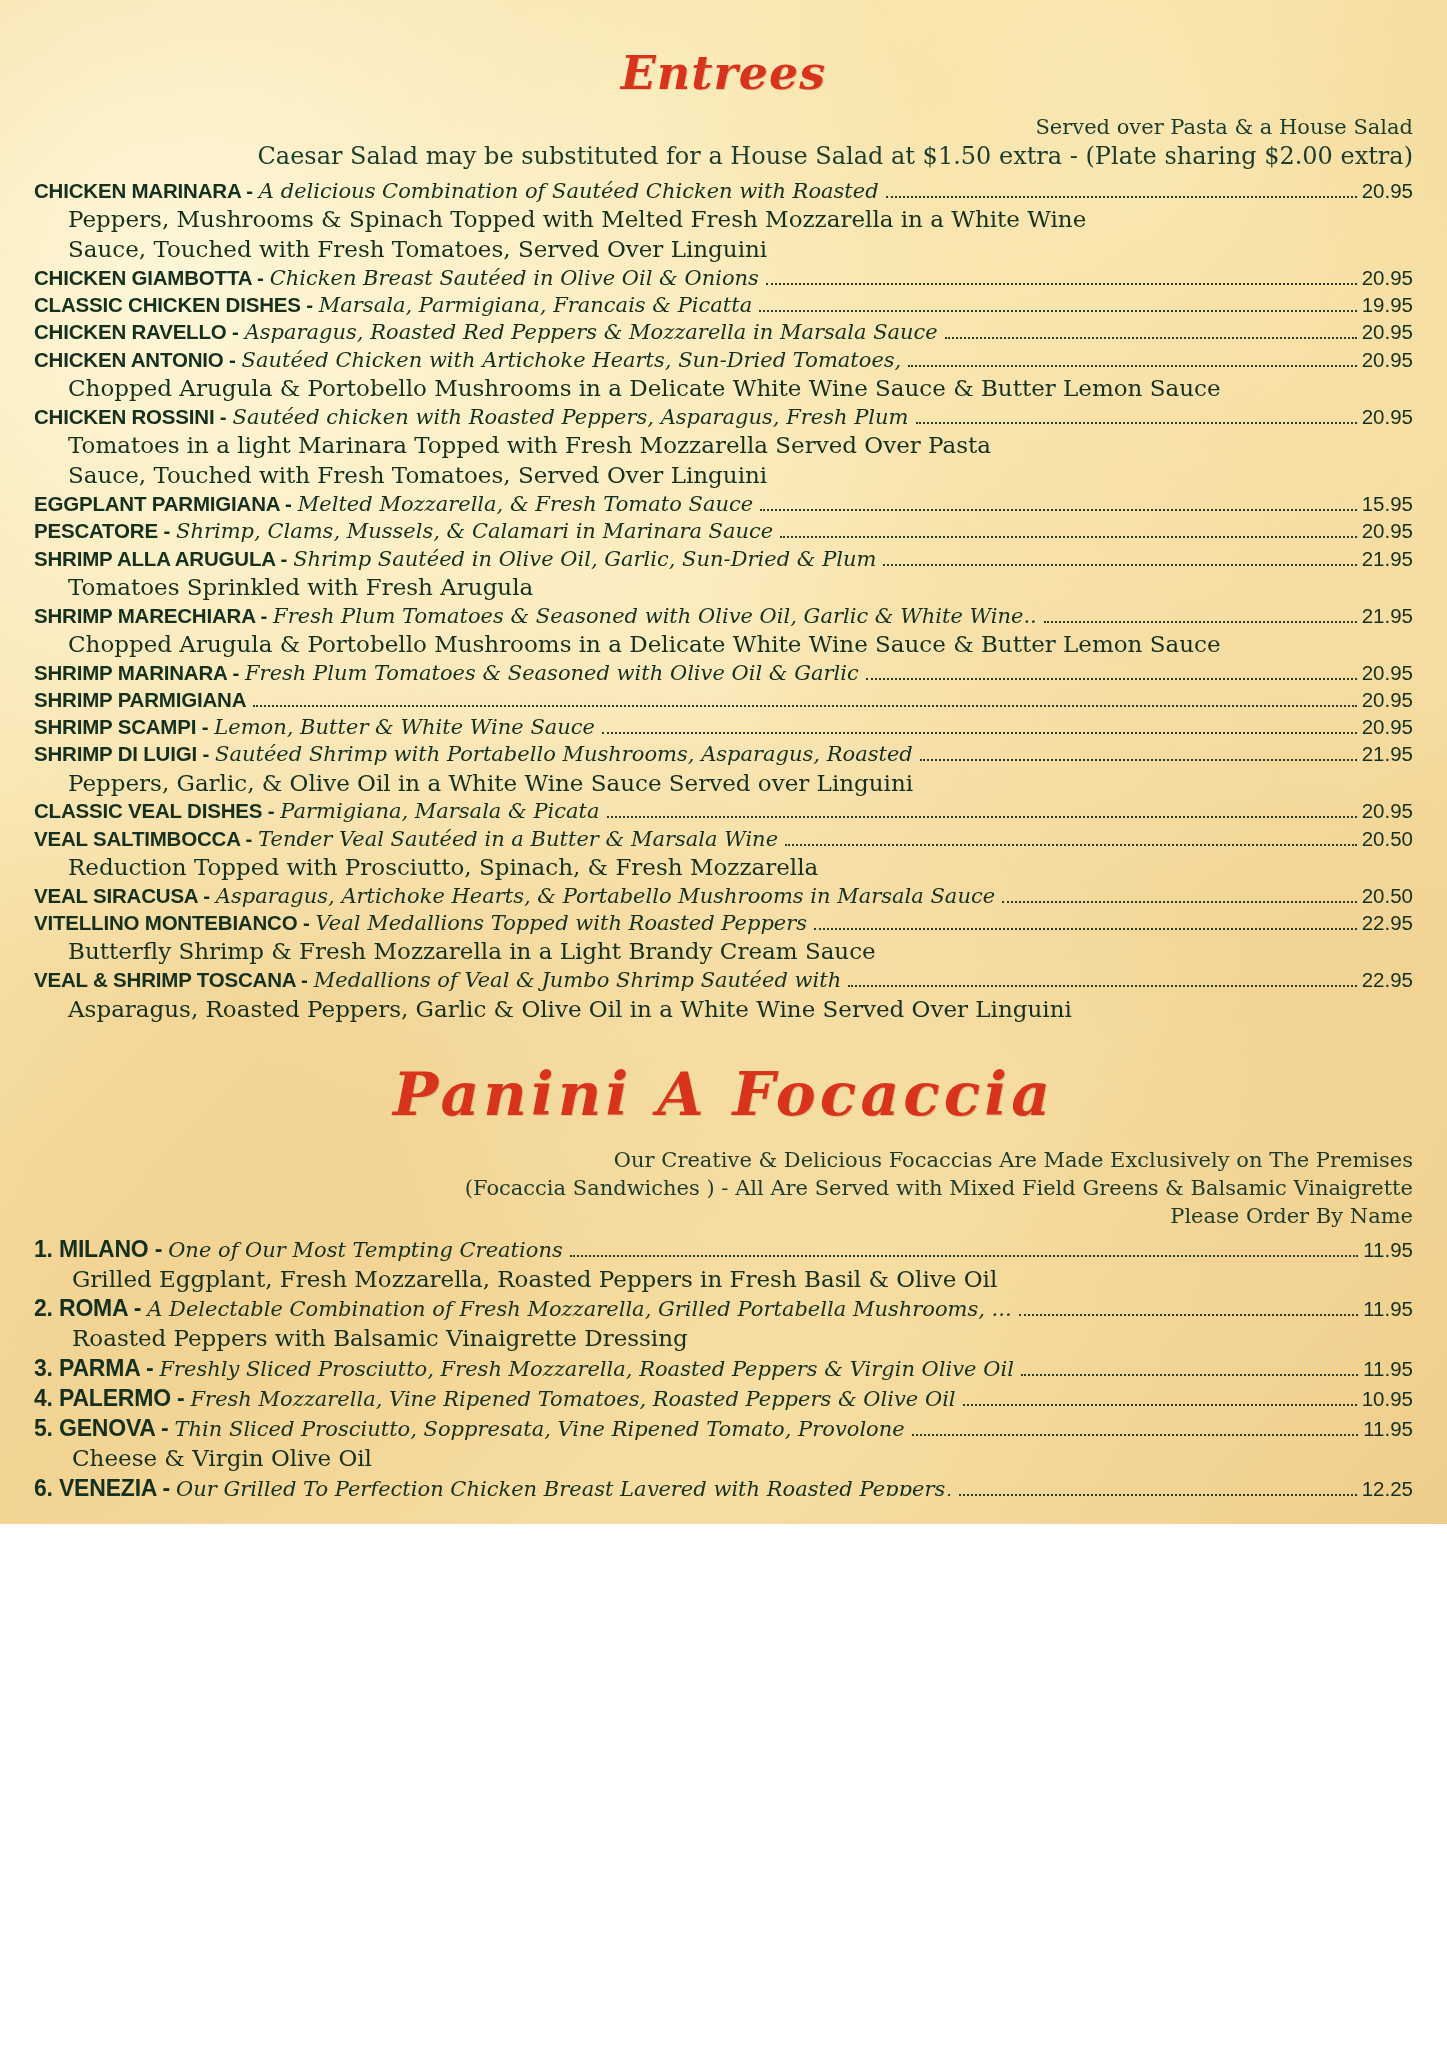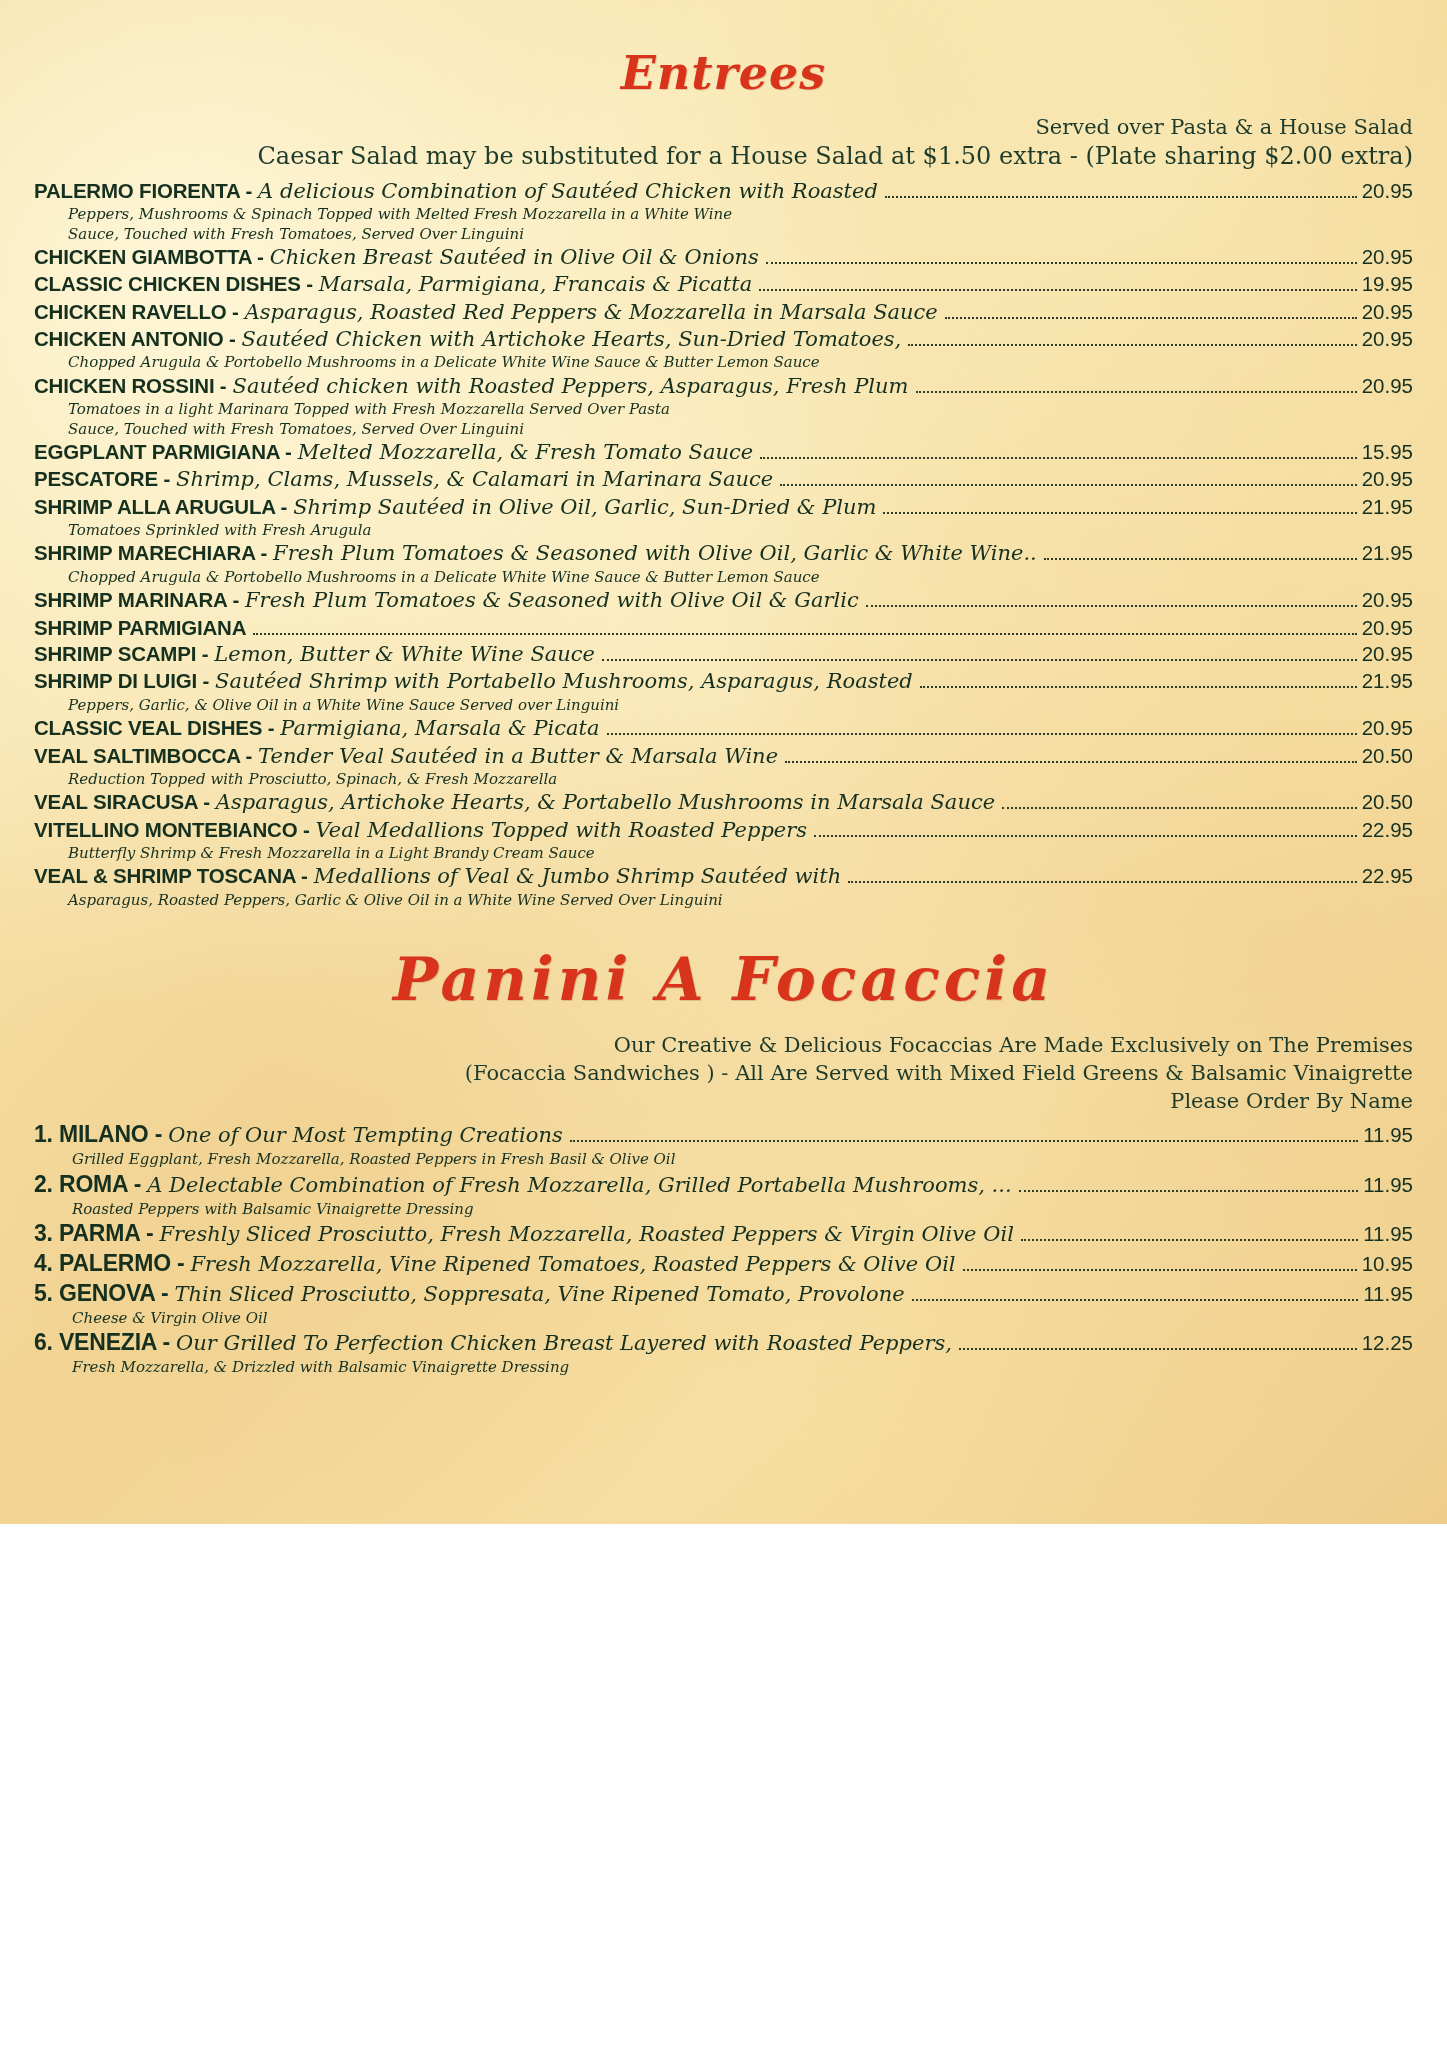--- a/index.html
+++ b/index.html
@@ -102,22 +102,21 @@
   }
   .price {
     font-family: "Liberation Sans", sans-serif;
     font-weight: normal;
     font-size: 20.5px;
     color: #16301f;
     white-space: nowrap;
   }
   .item-sub {
     font-family: "DejaVu Serif", serif;
-    font-style: italic;
-    font-size: 15px;
+    font-size: 23px;
     color: #16301f;
     line-height: 1.30;
     padding-left: 34px;
   }
   .panini .item-name {
     font-size: 23px;
   }
   .panini .item-sub {
     padding-left: 38px;
   }
@@ -129,21 +128,21 @@
   <div class="paper-inner">
 
     <h1 class="section-title" id="entrees-title">Entrees</h1>
 
     <div class="subhead">Served over Pasta &amp; a House Salad</div>
     <div class="subhead small">Caesar Salad may be substituted for a House Salad at $1.50 extra - (Plate sharing $2.00 extra)</div>
 
     <div class="items entrees" id="entrees-items">
         <div class="item">
           <div class="item-line">
-            <span class="item-name">PALERMO FIORENTA -</span>
+            <span class="item-name">CHICKEN MARINARA -</span>
             <span class="item-desc">A delicious Combination of Sautéed Chicken with Roasted</span>
             <span class="dots"></span>
             <span class="price">20.95</span>
           </div>
           <div class="item-sub">Peppers, Mushrooms &amp; Spinach Topped with Melted Fresh Mozzarella in a White Wine</div>
           <div class="item-sub">Sauce, Touched with Fresh Tomatoes, Served Over Linguini</div>
         </div>
         <div class="item">
           <div class="item-line">
             <span class="item-name">CHICKEN GIAMBOTTA -</span>

